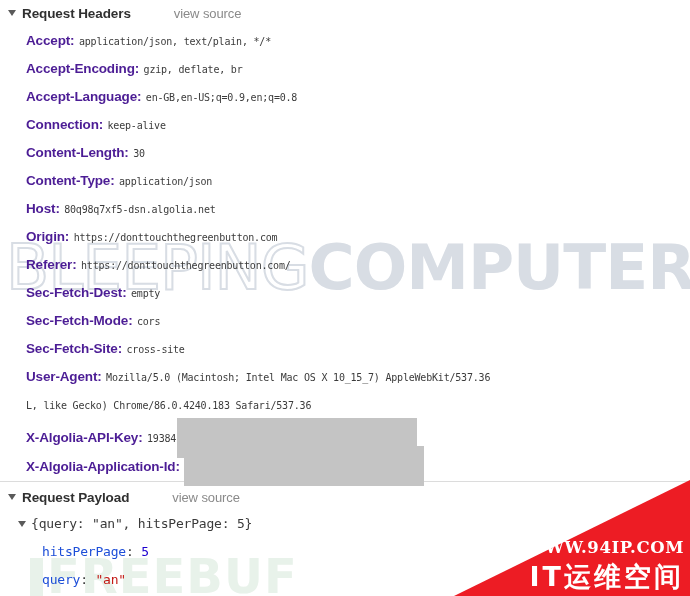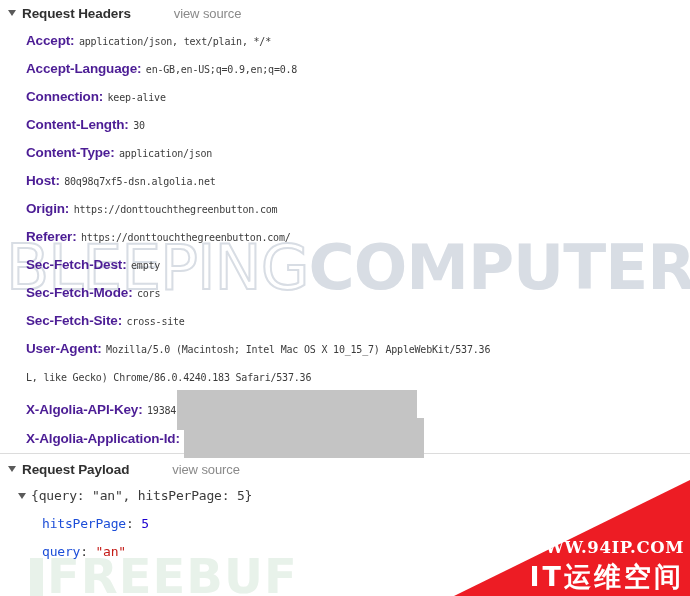--- a/index.html
+++ b/index.html
@@ -244,20 +244,24 @@
     <span class="view-source">view source</span>
   </div>
 
   <div class="rows">
 
     <div class="hrow">
       <span class="hname">Accept:</span>
       <span class="hval">application/json, text/plain, */*</span>
     </div>
     <div class="hrow">
+      <span class="hname">Accept-Encoding:</span>
+      <span class="hval">gzip, deflate, br</span>
+    </div>
+    <div class="hrow">
       <span class="hname">Accept-Language:</span>
       <span class="hval">en-GB,en-US;q=0.9,en;q=0.8</span>
     </div>
     <div class="hrow">
       <span class="hname">Connection:</span>
       <span class="hval">keep-alive</span>
     </div>
     <div class="hrow">
       <span class="hname">Content-Length:</span>
       <span class="hval">30</span>

